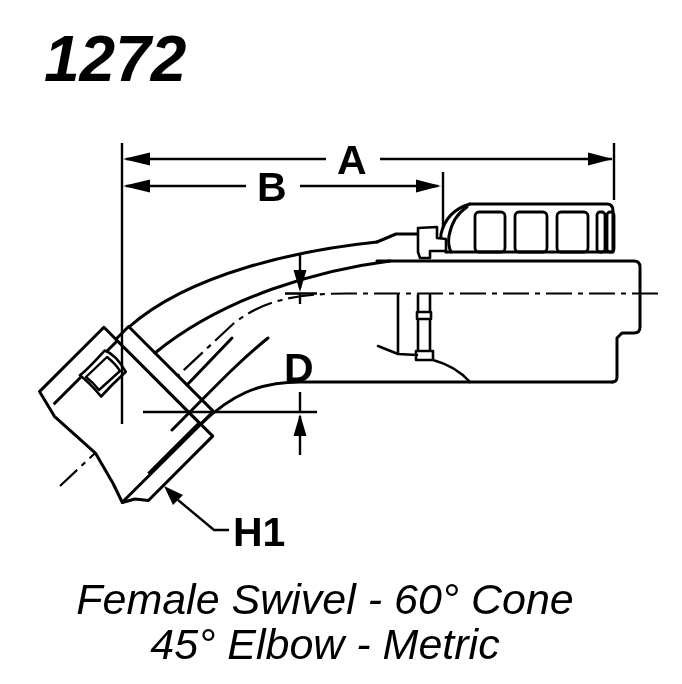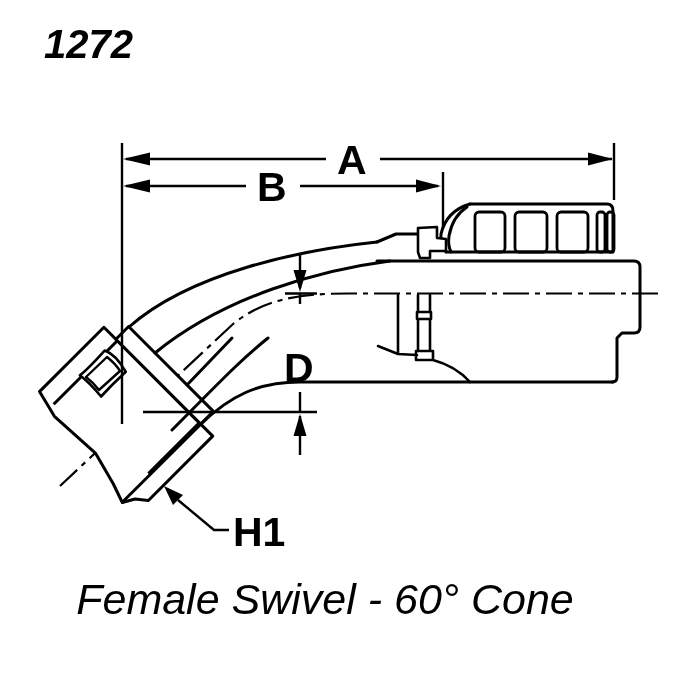--- a/index.html
+++ b/index.html
@@ -2,21 +2,21 @@
 <html><head>
 <meta charset="utf-8">
 <style>
   html,body{margin:0;padding:0;background:#ffffff;}
   #stage{
     position:relative;width:682px;height:684px;background:#ffffff;overflow:hidden;
     font-family:"Liberation Sans","DejaVu Sans",sans-serif;
   }
   .part-number{
     position:absolute;left:44px;top:22px;
-    font-size:40px;font-weight:bold;font-style:italic;color:#000;
+    font-size:64px;font-weight:bold;font-style:italic;color:#000;
     letter-spacing:0px;
   }
   .part-code{
     position:absolute;left:194px;top:38px;
     font-size:41px;font-weight:bold;font-style:italic;color:#9b9b9b;
     letter-spacing:1px;
   }
   .caption{
     position:absolute;left:0;top:578px;width:650px;text-align:center;
     color:#000;font-weight:normal;font-style:italic;line-height:1.0;
@@ -142,15 +142,16 @@
     </g>
 
     <text class="dimtext" x="337" y="174">A</text>
     <text class="dimtext" x="257" y="201">B</text>
     <text class="dimtext" x="284" y="382">D</text>
     <text class="dimtext" x="233" y="546">H1</text>
   </svg>
 
   <div class="caption">
     <div class="cap1">Female Swivel - 60° Cone</div>
+    <div class="cap2">45° Elbow - Metric</div>
   </div>
 
 </div>
 
 </body></html>

